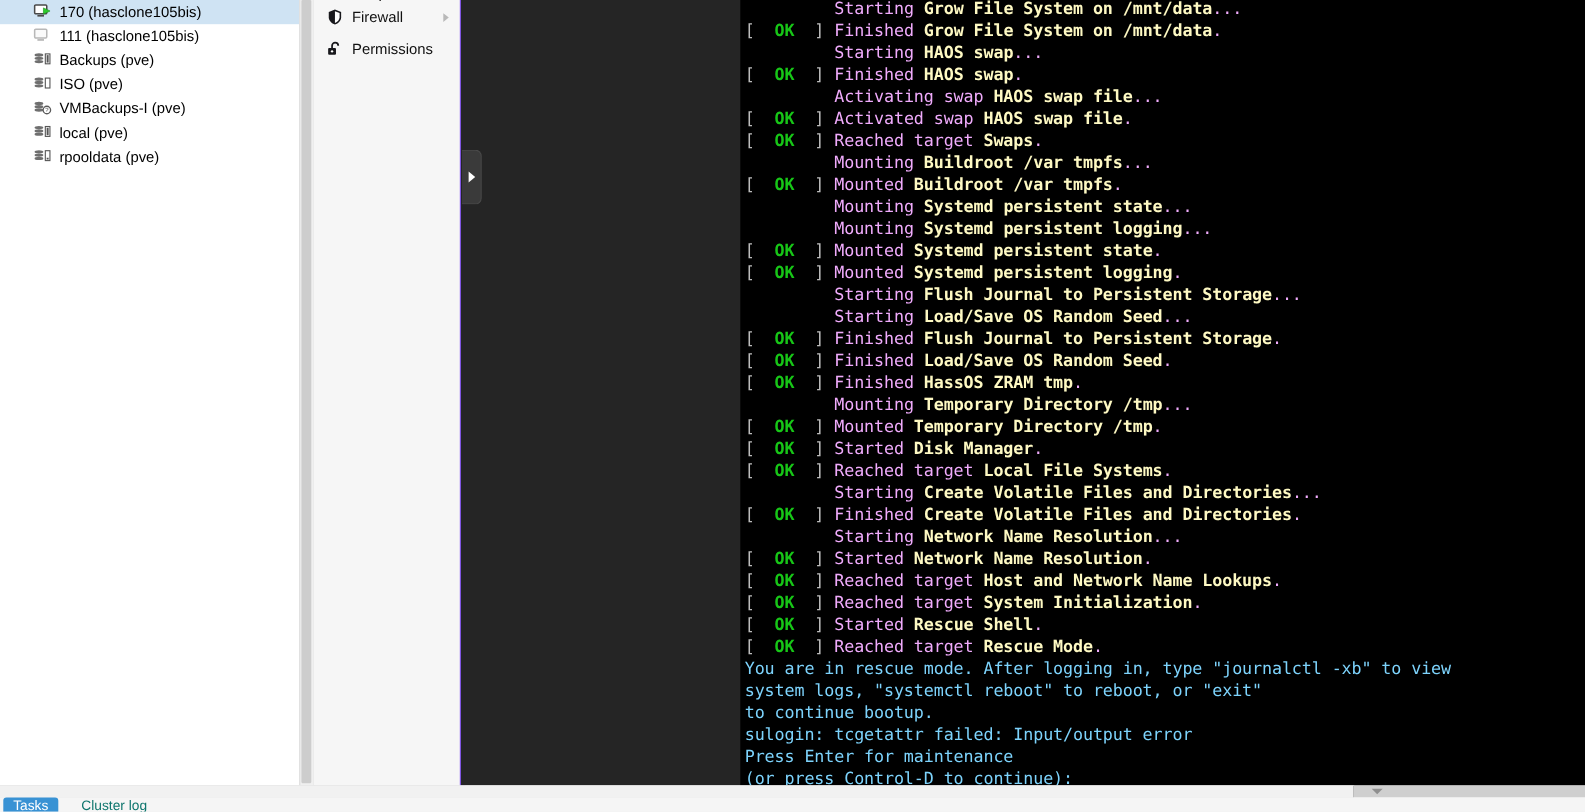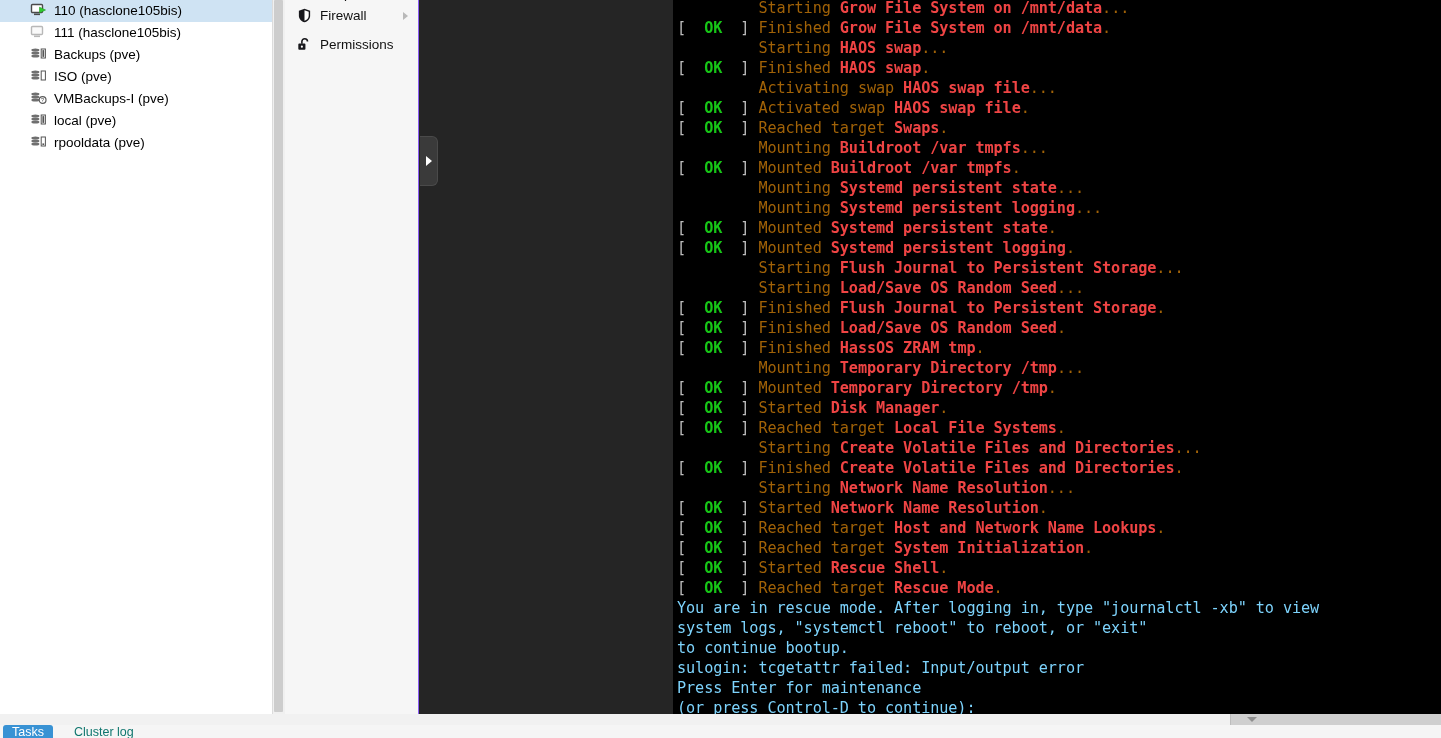--- a/index.html
+++ b/index.html
@@ -117,22 +117,22 @@
     width: 760px;
     font-family: "DejaVu Sans Mono", monospace;
     font-size: 15.2px;
     line-height: 20px;
     letter-spacing: -0.1px;
     white-space: pre;
   }
   .cline { height: 20px; }
   .c-brk  { color: #bcbcbc; }
   .c-ok   { color: #17c617; font-weight: bold; }
-  .c-verb { color: #a16207; }
-  .c-unit { color: #ef4444; font-weight: bold; }
+  .c-verb { color: #f0abfc; }
+  .c-unit { color: #fef9c3; font-weight: bold; }
   .c-plain{ color: #7dd3fc; }
 
   
   #collapse-handle {
     position: absolute;
     left: 1px; top: 136px;
     width: 17px; height: 48px;
     background: #3a3a3a;
     border-radius: 0 6px 6px 0;
     border: 1px solid #4a4a4a;
@@ -208,21 +208,21 @@
   <div id="tree-panel">
     <div id="tree-list">
         <div class="tree-row selected">
           <span class="tree-icon">
             <svg width="18" height="16" viewBox="0 0 16 16">
               <rect x="0.5" y="1.5" width="11" height="8" rx="1" fill="#fff" stroke="#4a4a4a" stroke-width="1.4"></rect>
               <rect x="3" y="10.5" width="6" height="1.6" fill="#4a4a4a"></rect>
               <path d="M8.5 4.2 L14.5 7 L8.5 9.8 Z" fill="#2ecc2e" stroke="#1f9e1f" stroke-width="0.6"></path>
             </svg>
           </span>
-          <span class="tree-label">110 (hasclone105bis)</span>
+          <span class="tree-label">170 (hasclone105bis)</span>
         </div>
         <div class="tree-row">
           <span class="tree-icon">
             <svg width="18" height="16" viewBox="0 0 16 16">
               <rect x="0.5" y="1.5" width="11" height="8" rx="1" fill="#fafafa" stroke="#b8b8b8" stroke-width="1.4"></rect>
               <rect x="3" y="10.5" width="6" height="1.6" fill="#b8b8b8"></rect>
             </svg>
           </span>
           <span class="tree-label">111 (hasclone105bis)</span>
         </div>

